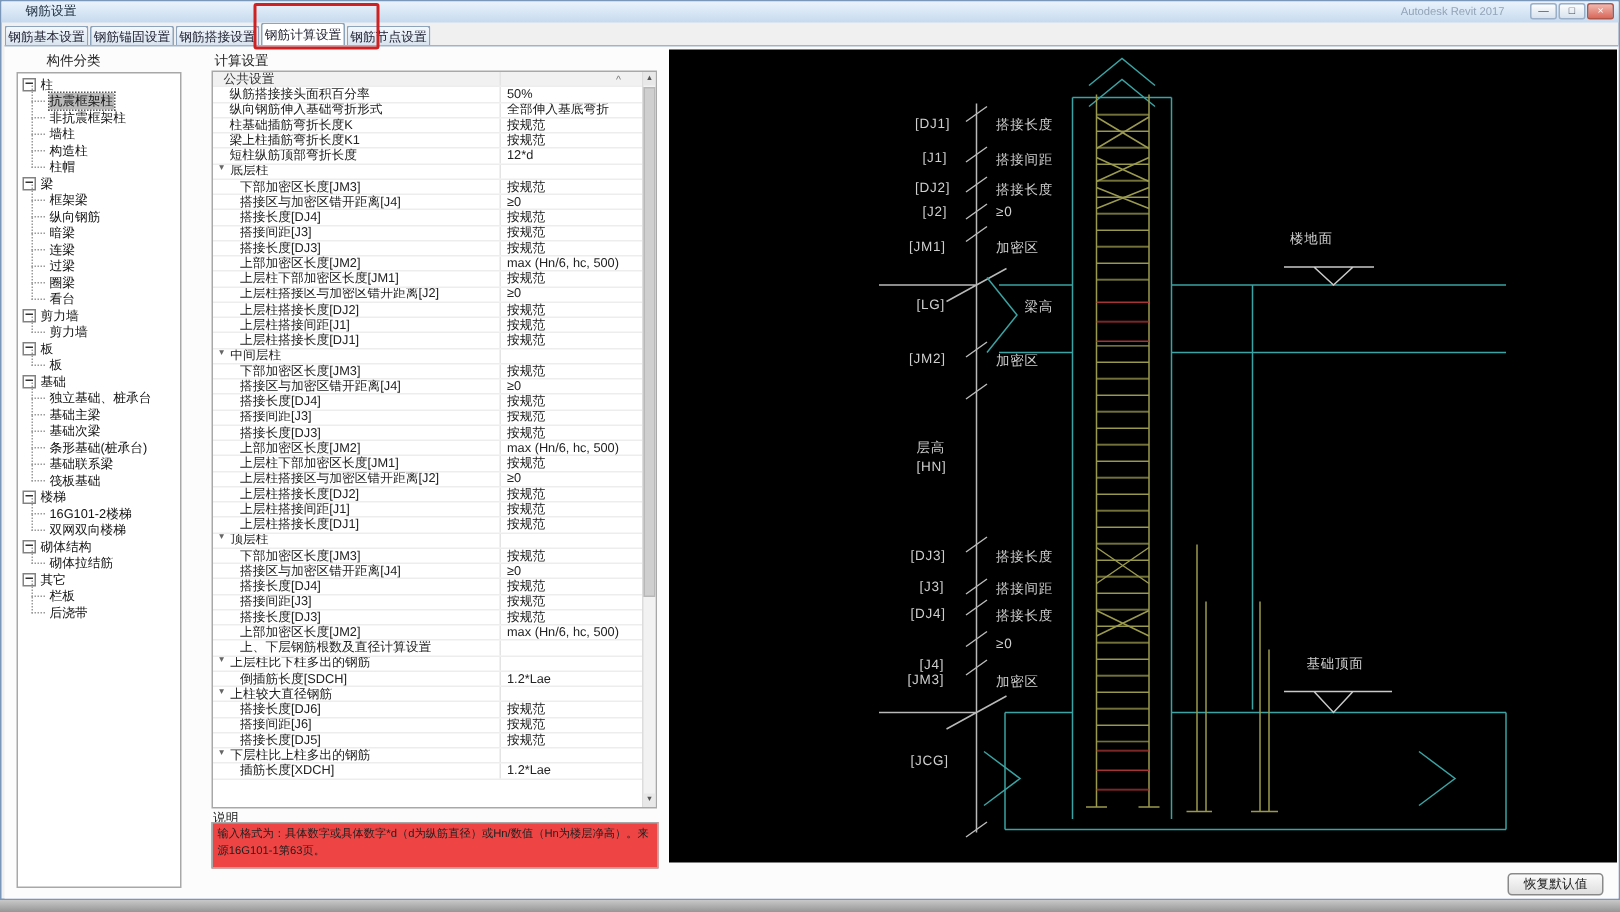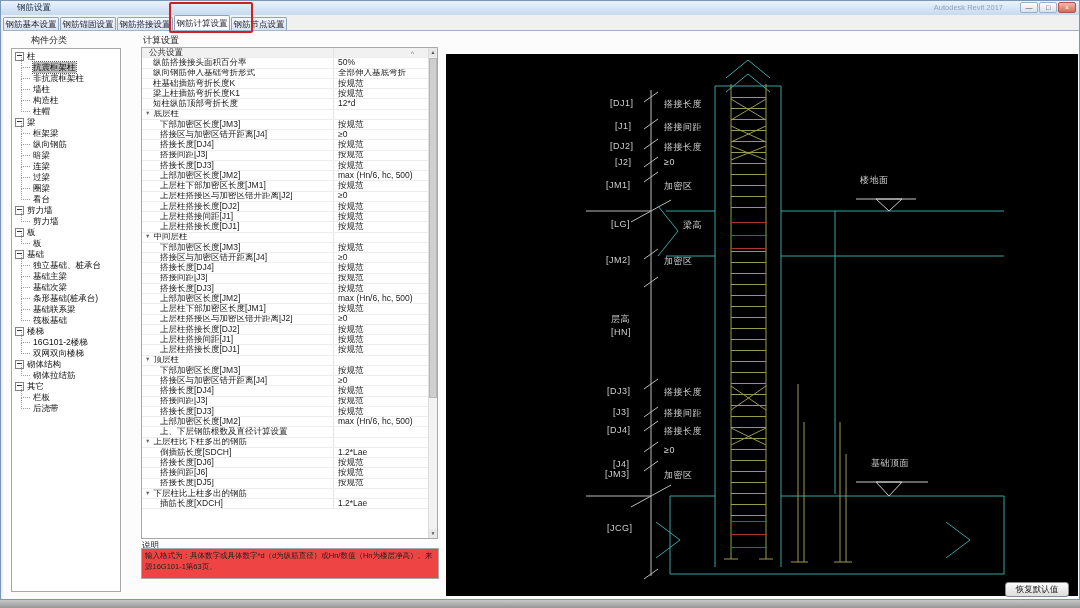--- a/index.html
+++ b/index.html
@@ -60,21 +60,21 @@
   
   #vscroll{position:absolute;right:0;top:0;bottom:0;width:9px;background:#f2f2f2;border-left:1px solid #dcdcdc;box-sizing:border-box;}
   #vscroll .arr{position:absolute;left:0;width:8px;height:9px;font-size:5px;line-height:9px;text-align:center;color:#555;background:#e8e8e8;}
   #vscroll .arr.up{top:0;}
   #vscroll .arr.dn{bottom:0;}
   #vscroll .thumb{position:absolute;left:0;top:10px;width:8px;height:340px;background:#cfcfcf;border:1px solid #b8b8b8;box-sizing:border-box;}
   
   #notebox{position:absolute;left:138px;top:517px;width:298px;height:31px;background:#ef4444;border:1px solid #a8a8a8;
            box-sizing:border-box;font-size:7.5px;line-height:1.45;color:#222;padding:2px 3px;overflow:hidden;}
   
-  #blackpanel{position:absolute;left:443px;top:23px;width:632px;height:542px;background:#000;overflow:hidden;}
+  #blackpanel{position:absolute;left:443px;top:2px;width:632px;height:542px;background:#000;overflow:hidden;}
   #blackpanel svg{position:absolute;left:0;top:0;}
   .dxt{position:absolute;color:#cfcfcf;font-size:9px;white-space:nowrap;letter-spacing:0.5px;}
   
   #restorebtn{position:absolute;left:1002px;top:551px;width:64px;height:15px;box-sizing:border-box;
               border:1px solid #8a8a8a;border-radius:3px;background:linear-gradient(#fbfbfb,#dedede);
               font-size:8.5px;text-align:center;line-height:13px;color:#222;}
   
   #taskstrip{position:absolute;left:0;top:600px;width:1080px;height:8px;
              background:linear-gradient(#c8c8c8,#969696);}
 </style>
@@ -638,20 +638,28 @@
 
             <div class="srow b">
               <div class="sname">
 
                 <span class="rlabel">倒插筋长度[SDCH]</span>
               </div>
               <div class="sval">1.2*Lae</div>
 
             </div>
 
+            <div class="srow s">
+              <div class="sname">
+                <span class="secmark">▼</span>
+                <span class="rlabel">上柱较大直径钢筋</span>
+              </div>
+              <div class="sval"></div>
+
+            </div>
 
             <div class="srow b">
               <div class="sname">
 
                 <span class="rlabel">搭接长度[DJ6]</span>
               </div>
               <div class="sval">按规范</div>
 
             </div>
 

